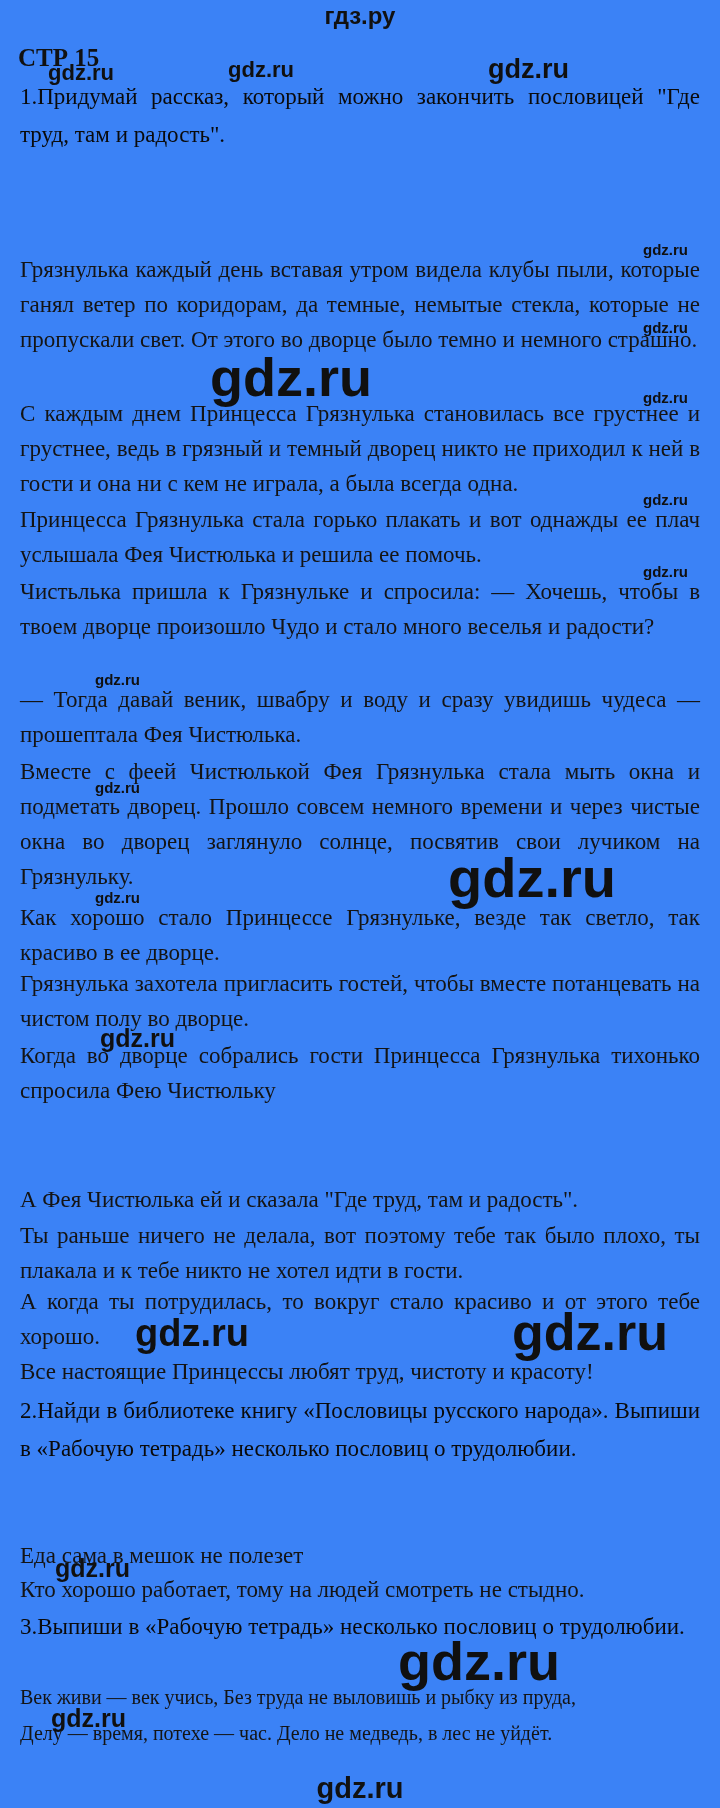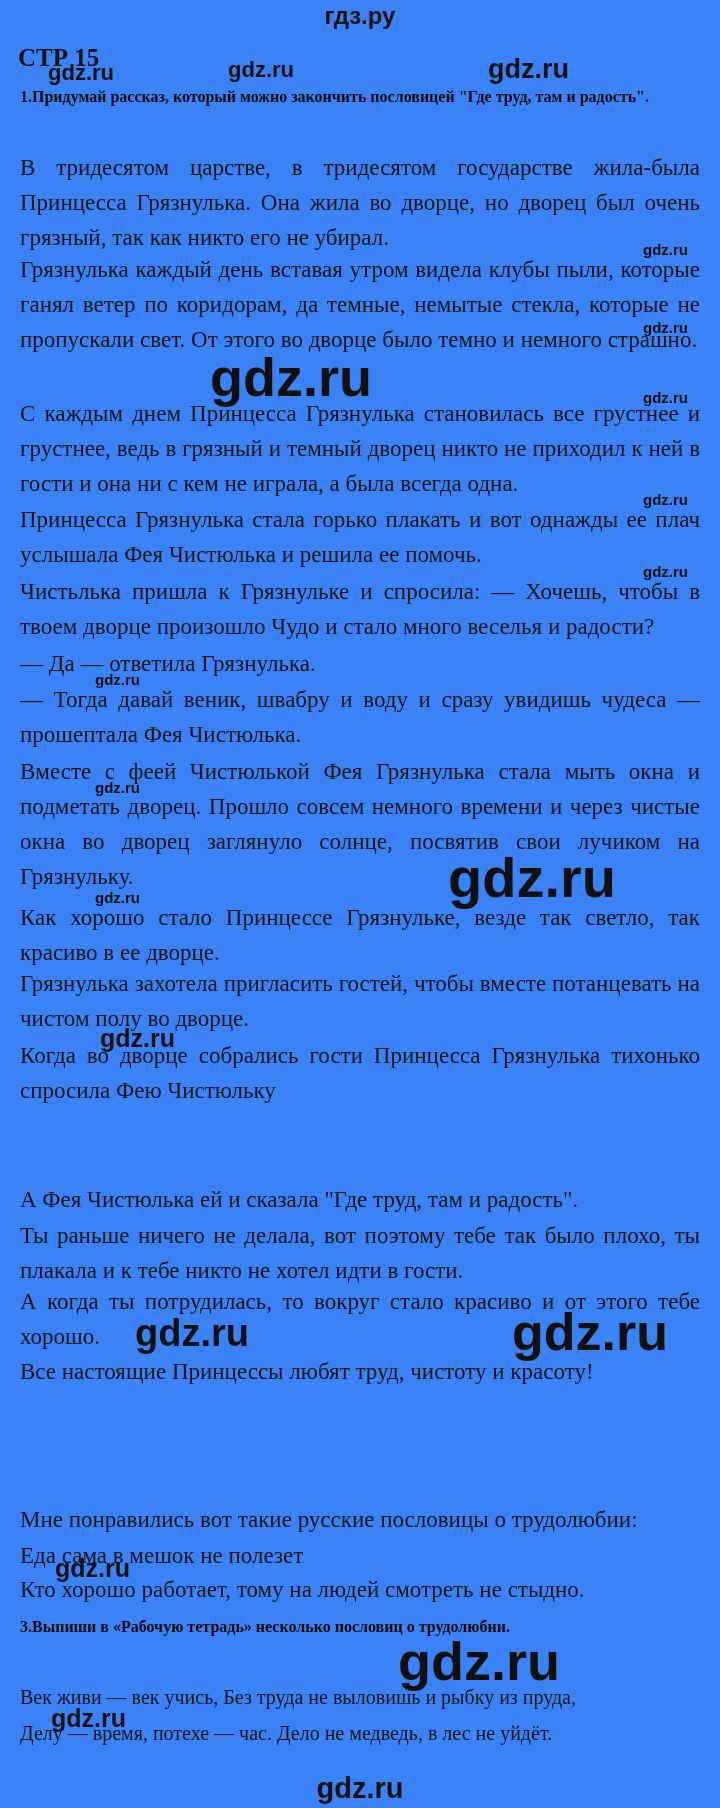--- a/index.html
+++ b/index.html
@@ -33,23 +33,23 @@
     left: 20px;
     width: 680px;
     text-align: justify;
   }
   .para {
     font-size: 23px;
     line-height: 35px;
   }
   .para.tight { font-size: 20px; }
   .head {
-    font-size: 16px;
+    font-size: 23px;
     line-height: 38px;
-    font-weight: bold;
+    font-weight: normal;
     color: #0a0a0a;
   }
   .wm {
     position: absolute;
     font-family: "Liberation Sans", sans-serif;
     font-weight: bold;
     color: #101010;
     line-height: 1;
     white-space: nowrap;
   }
@@ -57,36 +57,34 @@
 </head>
 <body>
 
 <div class="page">
 
   <div class="brand" style="top:2px; font-size:24px;">гдз.ру</div>
 
   <div class="page-label">СТР 15</div>
 
   <div class="head" style="top:78px">1.Придумай рассказ, который можно закончить пословицей "Где труд, там и радость".</div>
-  <div class="para" style="top:150px">В тридесятом царстве, в тридесятом государстве жила-была Принцесса Грязнулька. Она жила во дворце, но дворец был очень грязный, так как никто его не убирал.</div>
   <div class="para" style="top:252px">Грязнулька каждый день вставая утром видела клубы пыли, которые ганял ветер по коридорам, да темные, немытые стекла, которые не пропускали свет. От этого во дворце было темно и немного страшно.</div>
   <div class="para" style="top:396px">С каждым днем Принцесса Грязнулька становилась все грустнее и грустнее, ведь в грязный и темный дворец никто не приходил к ней в гости и она ни с кем не играла, а была всегда одна.</div>
   <div class="para" style="top:502px">Принцесса Грязнулька стала горько плакать и вот однажды ее плач услышала Фея Чистюлька и решила ее помочь.</div>
   <div class="para" style="top:574px">Чистьлька пришла к Грязнульке и спросила: — Хочешь, чтобы в твоем дворце произошло Чудо и стало много веселья и радости?</div>
-  <div class="para" style="top:646px">— Да — ответила Грязнулька.</div>
   <div class="para" style="top:682px">— Тогда давай веник, швабру и воду и сразу увидишь чудеса — прошептала Фея Чистюлька.</div>
   <div class="para" style="top:754px">Вместе с феей Чистюлькой Фея Грязнулька стала мыть окна и подметать дворец. Прошло совсем немного времени и через чистые окна во дворец заглянуло солнце, посвятив свои лучиком на Грязнульку.</div>
   <div class="para" style="top:900px">Как хорошо стало Принцессе Грязнульке, везде так светло, так красиво в ее дворце.</div>
   <div class="para" style="top:966px">Грязнулька захотела пригласить гостей, чтобы вместе потанцевать на чистом полу во дворце.</div>
   <div class="para" style="top:1038px">Когда во дворце собрались гости Принцесса Грязнулька тихонько спросила Фею Чистюльку</div>
   <div class="para" style="top:1182px">А Фея Чистюлька ей и сказала "Где труд, там и радость".</div>
   <div class="para" style="top:1218px">Ты раньше ничего не делала, вот поэтому тебе так было плохо, ты плакала и к тебе никто не хотел идти в гости.</div>
   <div class="para" style="top:1284px">А когда ты потрудилась, то вокруг стало красиво и от этого тебе хорошо.</div>
   <div class="para" style="top:1354px">Все настоящие Принцессы любят труд, чистоту и красоту!</div>
-  <div class="para" style="top:1502px">Мне понравились вот такие русские пословицы о трудолюбии:</div>
+  <div class="head" style="top:1392px">2.Найди в библиотеке книгу «Пословицы русского народа». Выпиши в «Рабочую тетрадь» несколько пословиц о трудолюбии.</div>
   <div class="para" style="top:1538px">Еда сама в мешок не полезет</div>
   <div class="para" style="top:1572px">Кто хорошо работает, тому на людей смотреть не стыдно.</div>
   <div class="head" style="top:1608px">3.Выпиши в «Рабочую тетрадь» несколько пословиц о трудолюбии.</div>
   <div class="para tight" style="top:1680px">Век живи — век учись, Без труда не выловишь и рыбку из пруда,</div>
   <div class="para tight" style="top:1716px">Делу — время, потехе — час. Дело не медведь, в лес не уйдёт.</div>
 
   <span class="wm" style="left:48px;  top:62px;  font-size:22px;">gdz.ru</span>
   <span class="wm" style="left:228px; top:59px;  font-size:22px;">gdz.ru</span>
   <span class="wm" style="left:488px; top:56px;  font-size:27px;">gdz.ru</span>
 

